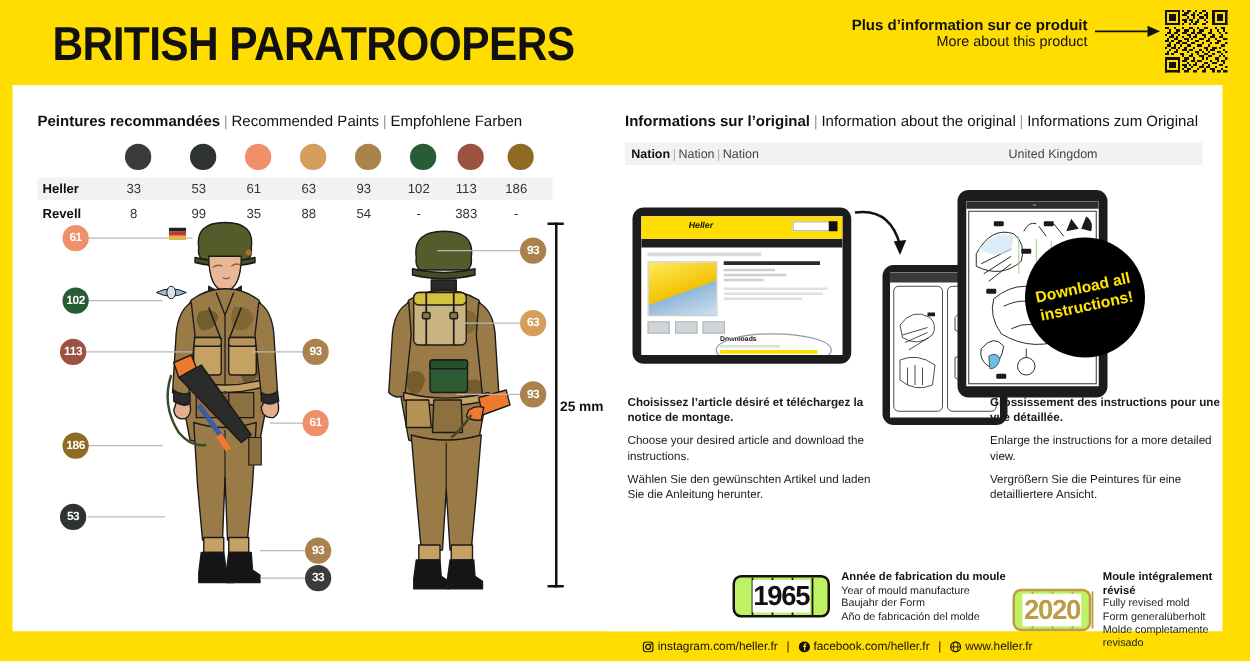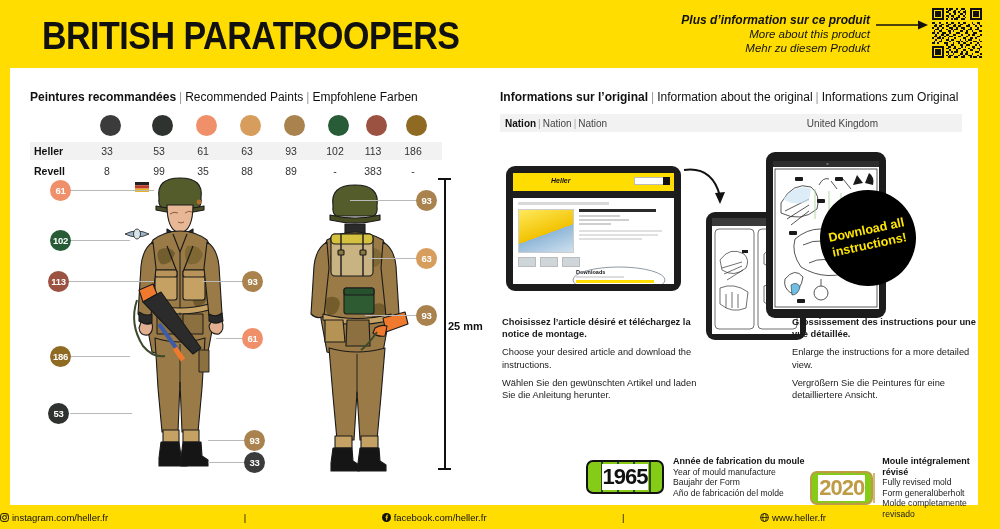--- a/index.html
+++ b/index.html
@@ -12,21 +12,21 @@
   #page { position: relative; width: 1000px; height: 529px; background: #FFDD00; }
 
   
   .title {
     position: absolute; left: 42px; top: 14px;
     font-size: 34px; font-weight: bold; letter-spacing: -0.5px;
     color: #111; font-family: "Liberation Sans", sans-serif;
     transform: scaleY(1.12); transform-origin: left top;
   }
   .qr-block { position: absolute; right: 18px; top: 8px; display: flex; align-items: flex-start; }
-  .qr-text { text-align: right; font-size: 11.5px; line-height: 14px; color: #111; padding-top: 5px; font-style: italic; }
+  .qr-text { text-align: right; font-size: 11.5px; line-height: 14px; color: #111; padding-top: 5px; }
   .qr-text .l1 { font-weight: bold; font-size: 12px; }
   .qr-arrow { width: 52px; height: 14px; margin: 10px 4px 0 6px; position: relative; }
   .qr-arrow svg { display:block; }
   .qr-code { width: 50px; height: 50px; display: block; }
 
   
   .panel {
     position: absolute; background: #fff;
   }
   #panel-left  { left: 10px;  top: 68px; width: 532px; height: 437px; }
@@ -83,47 +83,46 @@
   .cap { position: absolute; font-size: 9.3px; line-height: 12.2px; color: #1a1a1a; }
   .cap .b { font-weight: bold; display: block; margin-bottom: 6px; }
   .cap .p { display: block; margin-bottom: 6px; }
 
   
   .mould { position: absolute; display: flex; align-items: center; }
   .mould-year {
     width: 78px; height: 34px; border: 2.5px solid #111; border-radius: 7px;
     display: flex; align-items: center; justify-content: center;
     font-size: 22px; font-weight: bold; color: #111; letter-spacing: -1px;
-    position: relative; background: #84cc16;
+    position: relative; background: #bef264;
   }
   .mould-year.gold { border-color: #BE9B45; color: #BE9B45; margin-left: 32px; }
   .mould-txt { margin-left: 9px; font-size: 8.6px; line-height: 10.6px; color: #222; }
   .mould-txt .b { font-weight: bold; font-size: 9px; color: #111; }
 
   
   #footer {
     position: absolute; left: 0; bottom: 0; width: 848px; height: 24px;
-    display: flex; align-items: center; justify-content: space-between;
+    display: flex; align-items: center; justify-content: flex-end;
     padding-right: 22px; font-size: 9.5px; color: #111; gap: 4px;
   }
   #footer .fsep { color: #111; margin: 0 3px; }
   #footer .fi { display: inline-flex; align-items: center; gap: 3px; }
 </style>
 </head>
 <body>
 
 <div id="page">
 
   <div class="title">BRITISH PARATROOPERS</div>
 
   <div class="qr-block">
     <div class="qr-text">
       <div class="l1">Plus d’information sur ce produit</div>
       <div>More about this product</div>
-      <div>Mehr zu diesem Produkt</div>
     </div>
     <div class="qr-arrow">
       <svg width="52" height="14" viewBox="0 0 52 14">
         <line x1="0" y1="7" x2="42" y2="7" stroke="#111" stroke-width="1.4"></line>
         <polygon points="42,2.5 52,7 42,11.5" fill="#111"></polygon>
       </svg>
     </div>
     <svg class="qr-code" viewBox="0 0 29 29" shape-rendering="crispEdges">
       <rect width="29" height="29" fill="#FFDD00"></rect>
       <g fill="#111">
@@ -349,21 +348,21 @@
         <span class="cell" style="left: 288px;">102</span>
         <span class="cell" style="left: 326px;">113</span>
         <span class="cell" style="left: 366px;">186</span>
       </div>
     <div class="tbl-row" id="row-revell" style="top:94px">
         <span class="rlabel">Revell</span>
         <span class="cell" style="left: 60px;">8</span>
         <span class="cell" style="left: 112px;">99</span>
         <span class="cell" style="left: 156px;">35</span>
         <span class="cell" style="left: 200px;">88</span>
-        <span class="cell" style="left: 244px;">89</span>
+        <span class="cell" style="left: 244px;">54</span>
         <span class="cell" style="left: 288px;">-</span>
         <span class="cell" style="left: 326px;">383</span>
         <span class="cell" style="left: 366px;">-</span>
       </div>
 
     <div id="figures">
 
       <svg style="position:absolute;left:105px;top:4px;" width="130" height="300" viewBox="0 0 130 300">
         <g stroke="#1a1a1a" stroke-width="1.1" stroke-linejoin="round">
 

